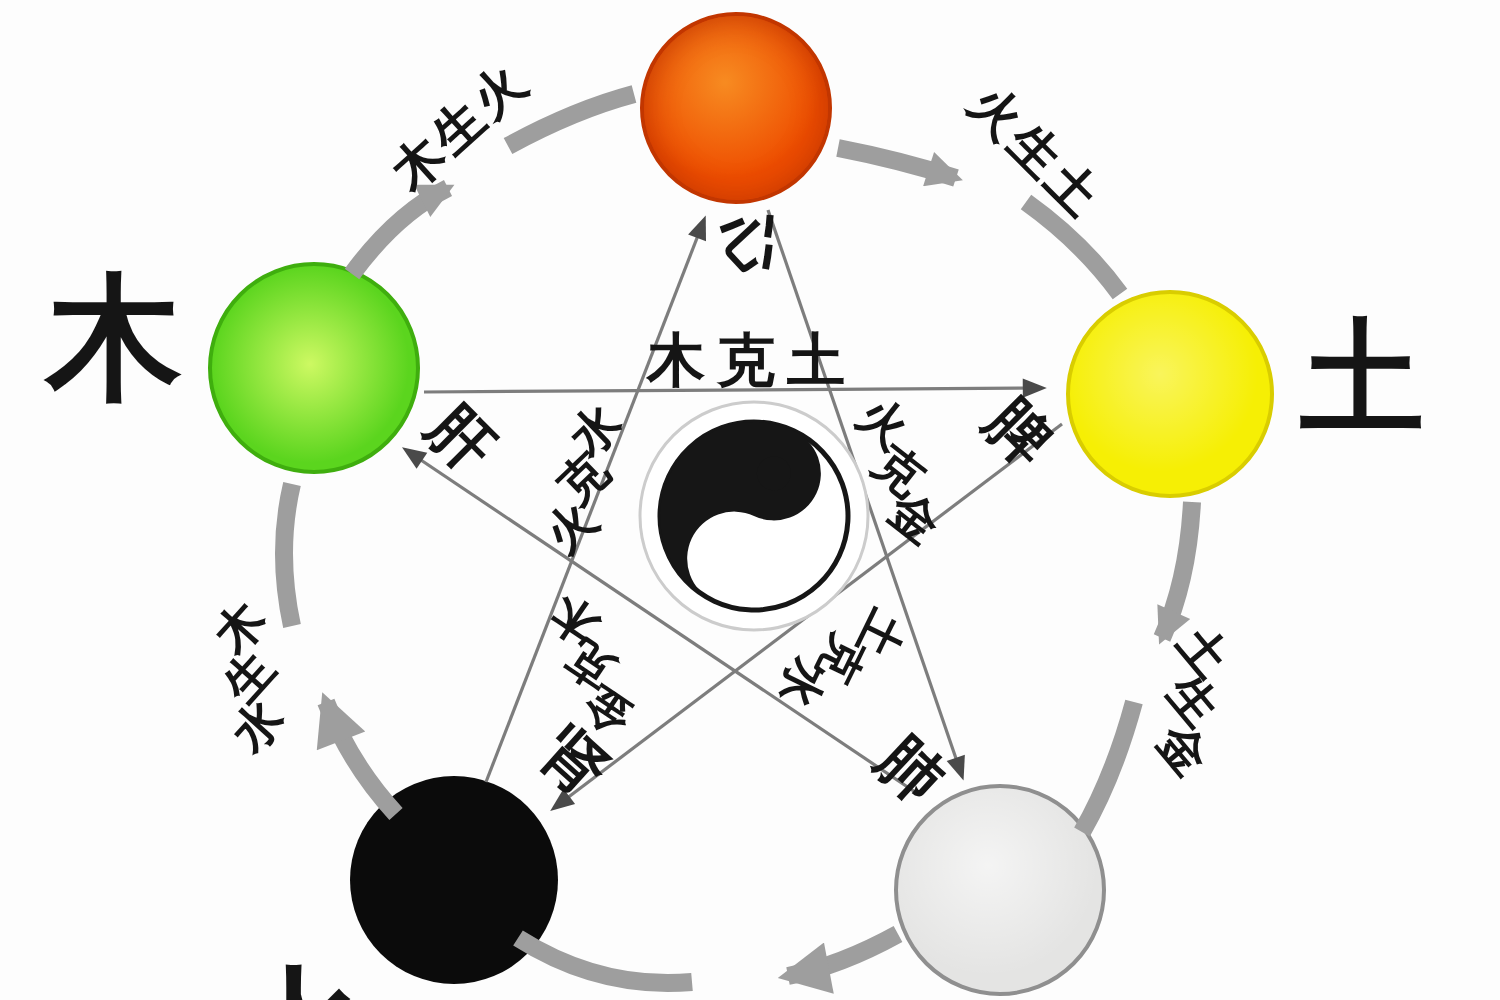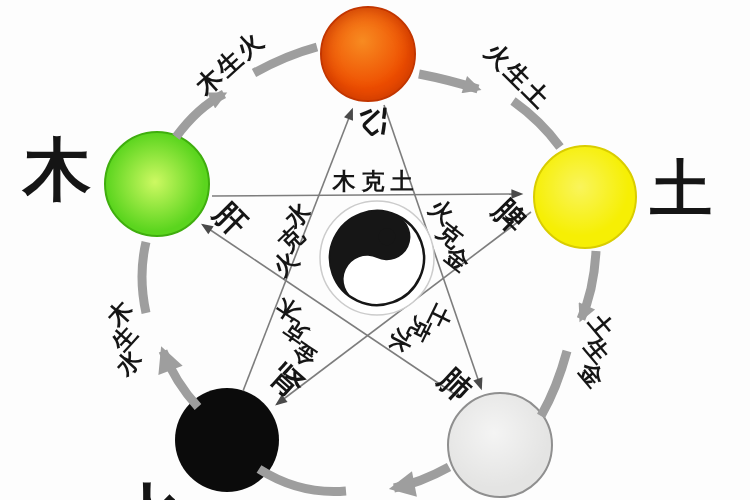--- a/index.html
+++ b/index.html
@@ -34,21 +34,21 @@
   #lab-wood-fire{left:230px;top:63px;transform:translate(-50%,-50%) rotate(-42deg);}
   #lab-fire-earth{left:518px;top:76px;transform:translate(-50%,-50%) rotate(45deg);}
   
   .stack{display:flex;line-height:1.05;font-size:24px;}
   .stack span{display:block;transform:rotate(var(--cr,0deg));}
   #lab-earth-metal{left:596px;top:351px;flex-direction:column;
       transform:translate(-50%,-50%) rotate(12deg);--cr:38deg;}
   #lab-water-wood{left:125px;top:339px;flex-direction:column-reverse;
       transform:translate(-50%,-50%) rotate(-10deg);--cr:-38deg;}
   #lab-wood-earth{left:376px;top:181px;transform:translate(-50%,-50%);
-      font-size:23px;letter-spacing:6px;}
+      font-size:29px;letter-spacing:6px;}
   #lab-water-fire{left:292px;top:240px;flex-direction:column;
       transform:translate(-50%,-50%) rotate(14deg);--cr:-58deg;}
   #lab-fire-metal{left:449px;top:236px;flex-direction:column;
       transform:translate(-50%,-50%) rotate(-18deg);--cr:56deg;}
   #lab-metal-wood{left:296px;top:332px;flex-direction:column-reverse;font-size:23px;
       transform:translate(-50%,-50%) rotate(-20deg);--cr:-126deg;}
   #lab-earth-water{left:420px;top:329px;flex-direction:row-reverse;font-size:23px;
       transform:translate(-50%,-50%) rotate(-32deg);--cr:148deg;}
   .organ{font-size:31px;}
   #organ-heart{left:376px;top:121px;transform:translate(-50%,-50%) rotate(47deg);}

